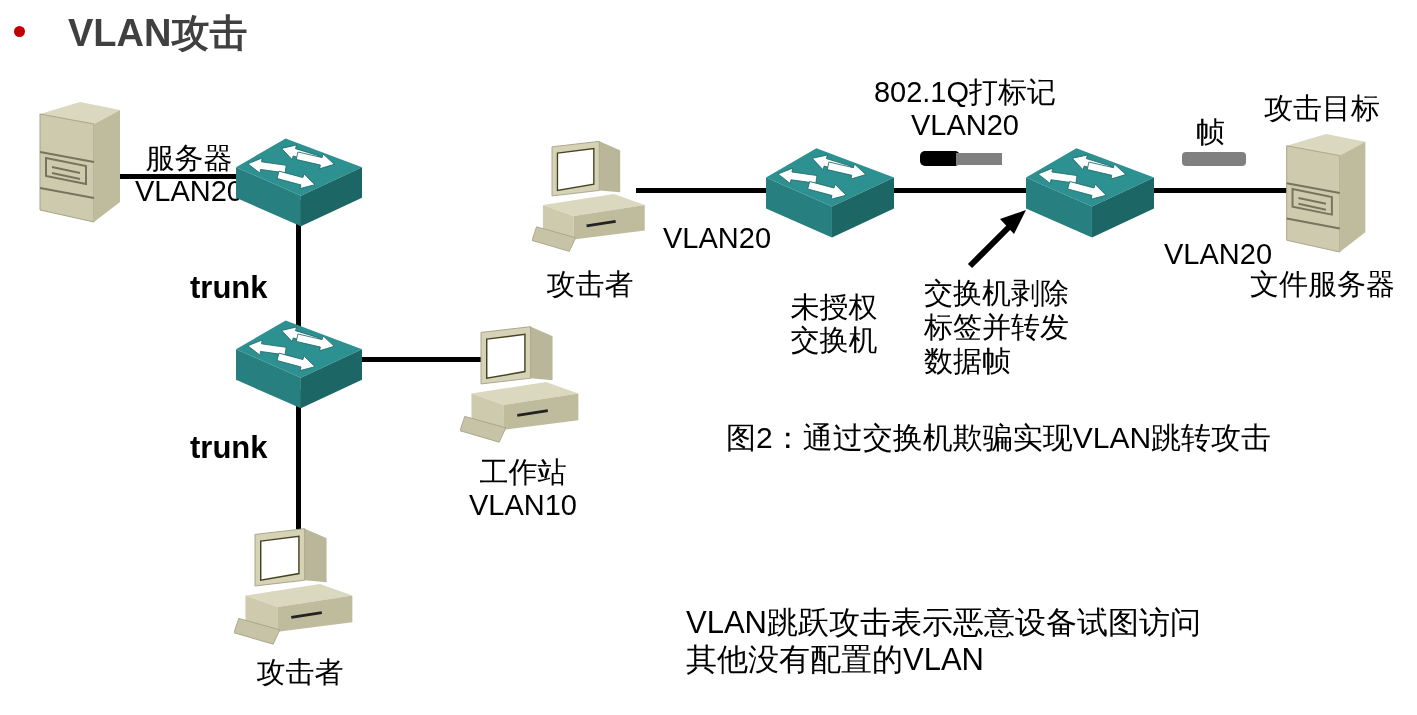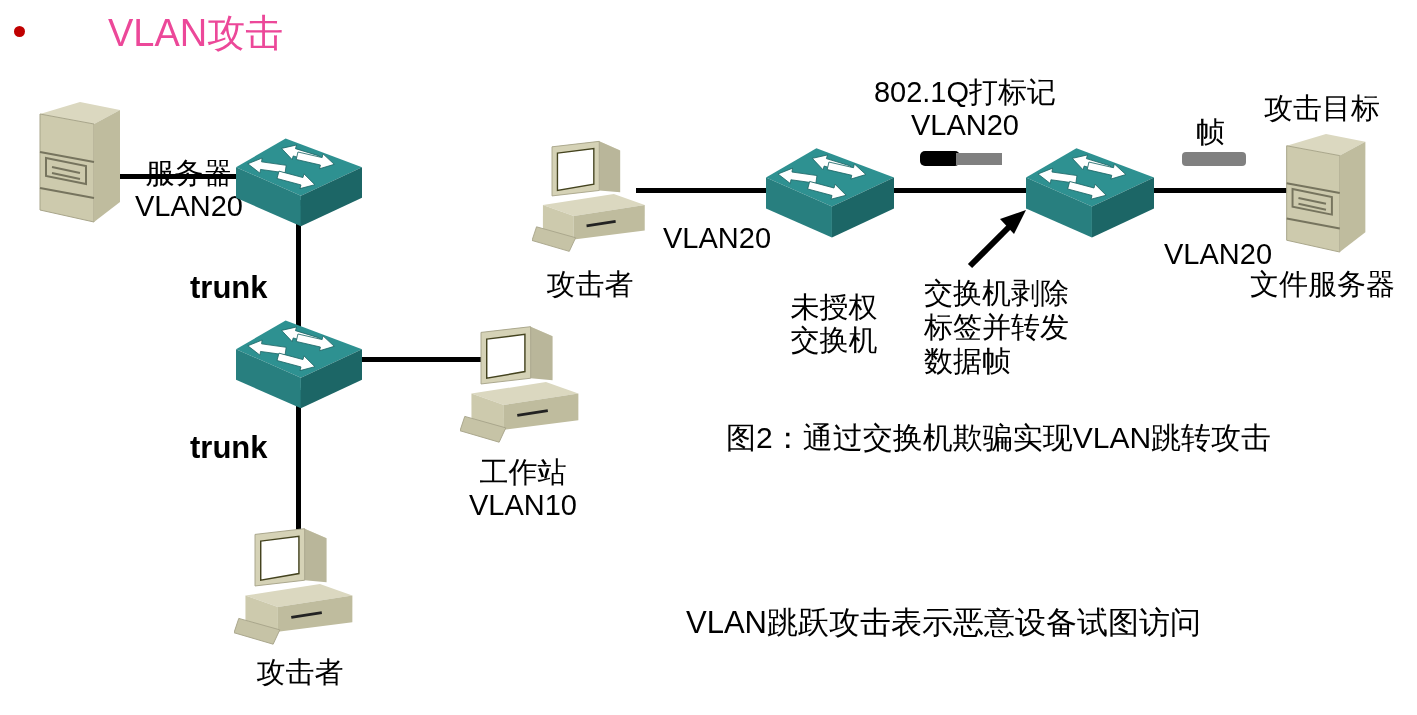--- a/index.html
+++ b/index.html
@@ -4,21 +4,21 @@
 <style>
   html,body{margin:0;padding:0;}
   body{
     width:1417px;height:715px;position:relative;overflow:hidden;
     background:#ffffff;color:#000;
     font-family:"Liberation Sans","DejaVu Sans",sans-serif;
   }
   .abs{position:absolute;}
   .lbl{font-size:29px;line-height:33px;white-space:nowrap;}
   .center{text-align:center;}
-  .title-text{font-size:38px;font-weight:normal;color:#ec4899;white-space:nowrap;margin-left:40px;}
+  .title-text{font-size:38px;font-weight:bold;color:#404040;white-space:nowrap;}
   .bullet{width:11px;height:11px;border-radius:50%;background:#C00000;}
   .link{background:#000000;position:absolute;}
   .trunk{font-size:31px;font-weight:bold;white-space:nowrap;}
   .caption{font-size:30px;white-space:nowrap;}
   .bodytxt{font-size:31px;line-height:37px;white-space:nowrap;}
   .frame-tagged{display:flex;align-items:center;}
   .frame-black{width:40px;height:15px;background:#000;border-radius:5px;}
   .frame-gray{width:46px;height:12px;background:#808080;margin-left:-4px;}
   .frame-plain{width:64px;height:14px;background:#808080;border-radius:4px;}
   svg.icon{display:block;}
@@ -75,21 +75,21 @@
 <div class="link" style="left:296px;top:200px;width:5px;height:130px;"></div>
 <div class="link" style="left:352px;top:357px;width:138px;height:5px;"></div>
 <div class="link" style="left:296px;top:390px;width:5px;height:148px;"></div>
 <div class="link" style="left:636px;top:188px;width:150px;height:5px;"></div>
 <div class="link" style="left:886px;top:188px;width:152px;height:5px;"></div>
 <div class="link" style="left:1146px;top:188px;width:148px;height:5px;"></div>
 
 <svg class="abs icon" style="left:36px;top:100px;" width="88" height="124">
     <use href="#sym-server"></use>
   </svg>
-<div class="abs lbl center" style="left:128px;top:157px;width:122px;">
+<div class="abs lbl center" style="left:128px;top:142px;width:122px;">
   <div>服务器</div>
   <div>VLAN20</div>
 </div>
 
 <svg class="abs icon" style="left:236px;top:134px;" width="126" height="95">
     <use href="#sym-switch"></use>
   </svg>
 <div class="abs trunk" style="left:190px;top:270px;">trunk</div>
 
 <svg class="abs icon" style="left:236px;top:316px;" width="126" height="95">
@@ -155,13 +155,14 @@
 <div class="abs lbl" style="left:1264px;top:92px;">攻击目标</div>
 <svg class="abs icon" style="left:1282px;top:132px;" width="88" height="122">
     <use href="#sym-server"></use>
   </svg>
 <div class="abs lbl" style="left:1164px;top:238px;">VLAN20</div>
 <div class="abs lbl" style="left:1250px;top:268px;">文件服务器</div>
 
 <div class="abs caption" style="left:726px;top:418px;">图2：通过交换机欺骗实现VLAN跳转攻击</div>
 <div class="abs bodytxt" style="left:686px;top:604px;">
   <div>VLAN跳跃攻击表示恶意设备试图访问</div>
+  <div>其他没有配置的VLAN</div>
 </div>
 
 </body></html>

